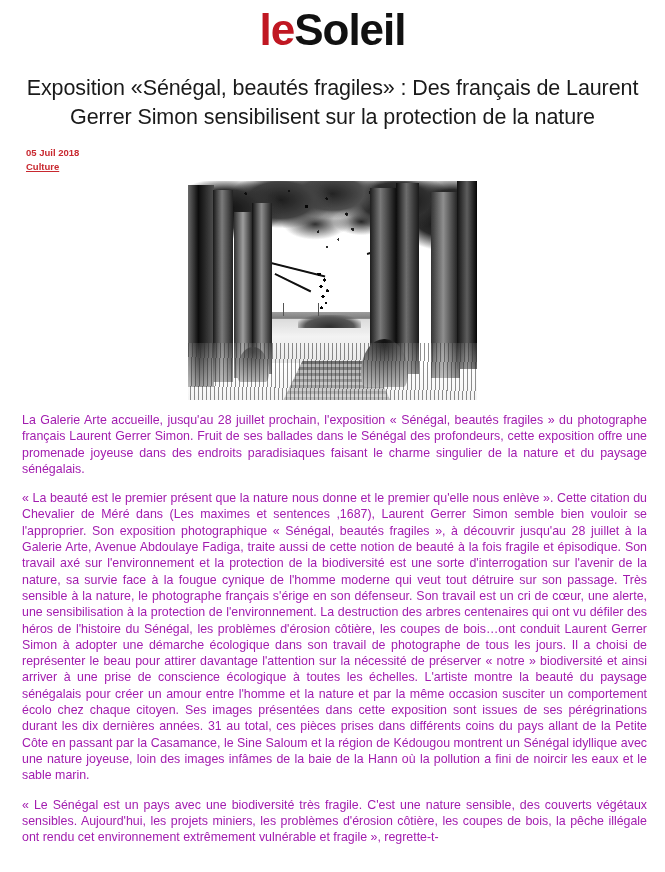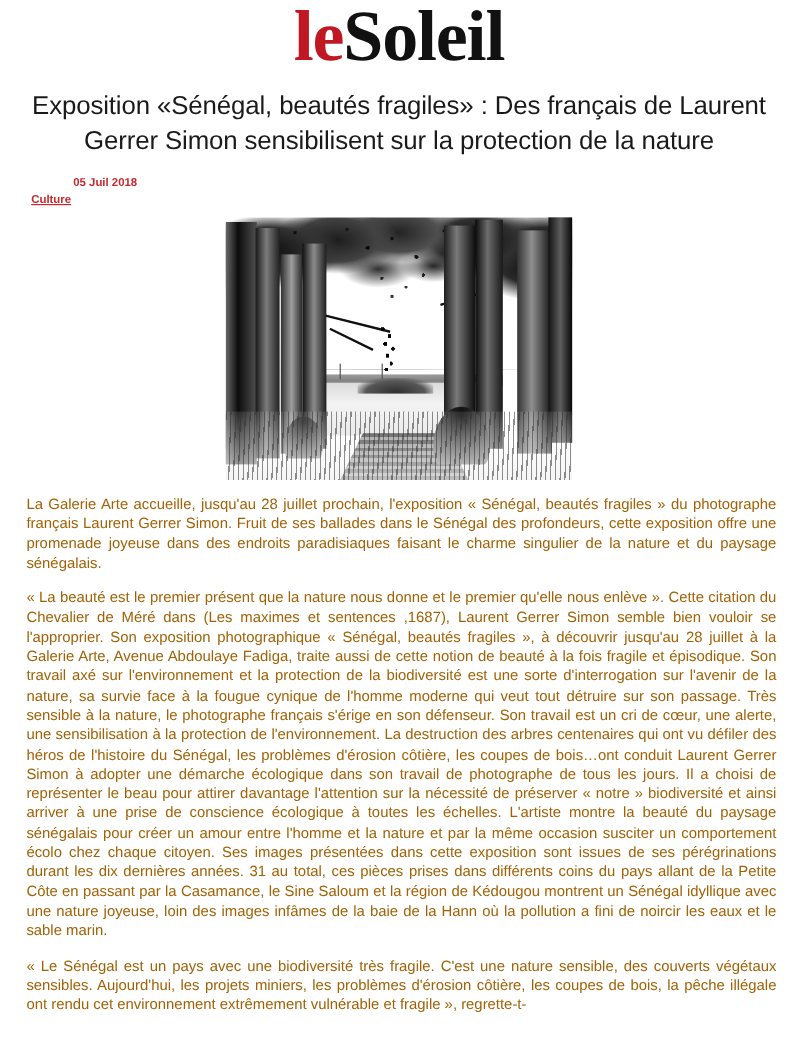--- a/index.html
+++ b/index.html
@@ -23,22 +23,22 @@
 
   
   .masthead {
     width: 100%;
     text-align: center;
     padding-top: 4px;
     height: 56px;
     box-sizing: border-box;
   }
   .logo {
-    font-family: Liberation Serif, serif;
-    font-size: 60px;
+    font-family: Liberation Sans, sans-serif;
+    font-size: 44px;
     font-weight: bold;
     letter-spacing: -1px;
     line-height: 52px;
     white-space: nowrap;
     display: inline-block;
   }
   .logo .le { color: #c01722; }
   .logo .soleil { color: #111111; }
 
   
@@ -53,21 +53,21 @@
   }
 
   
   .meta {
     margin: 14px 0 0 26px;
     font-size: 9.5px;
     line-height: 13px;
     color: #c8282f;
     font-weight: bold;
   }
-  .meta .date { display: block; margin-left: 35px; }
+  .meta .date { display: block; }
   .meta .category {
     display: inline-block;
     color: #c8282f;
     margin-top: 1px;
   }
 
   
   .photo-wrap {
     margin: 8px 0 0 0;
     display: flex;
@@ -220,21 +220,21 @@
       radial-gradient(circle 1.4px at 55% 78%, #1d1d1d 98%, transparent 100%),
       radial-gradient(circle 1.5px at 34% 90%, #161616 98%, transparent 100%);
   }
 
   
   .body {
     margin: 12px 18px 0 22px;
     font-size: 12.4px;
     line-height: 16.3px;
     text-align: justify;
-    color: #a16207;
+    color: #a21caf;
   }
   .body p { margin: 0 0 13px 0; }
   .body p:last-child { margin-bottom: 0; }
 </style>
 </head>
 <body>
 
 <div class="page">
 
   <div class="masthead">

